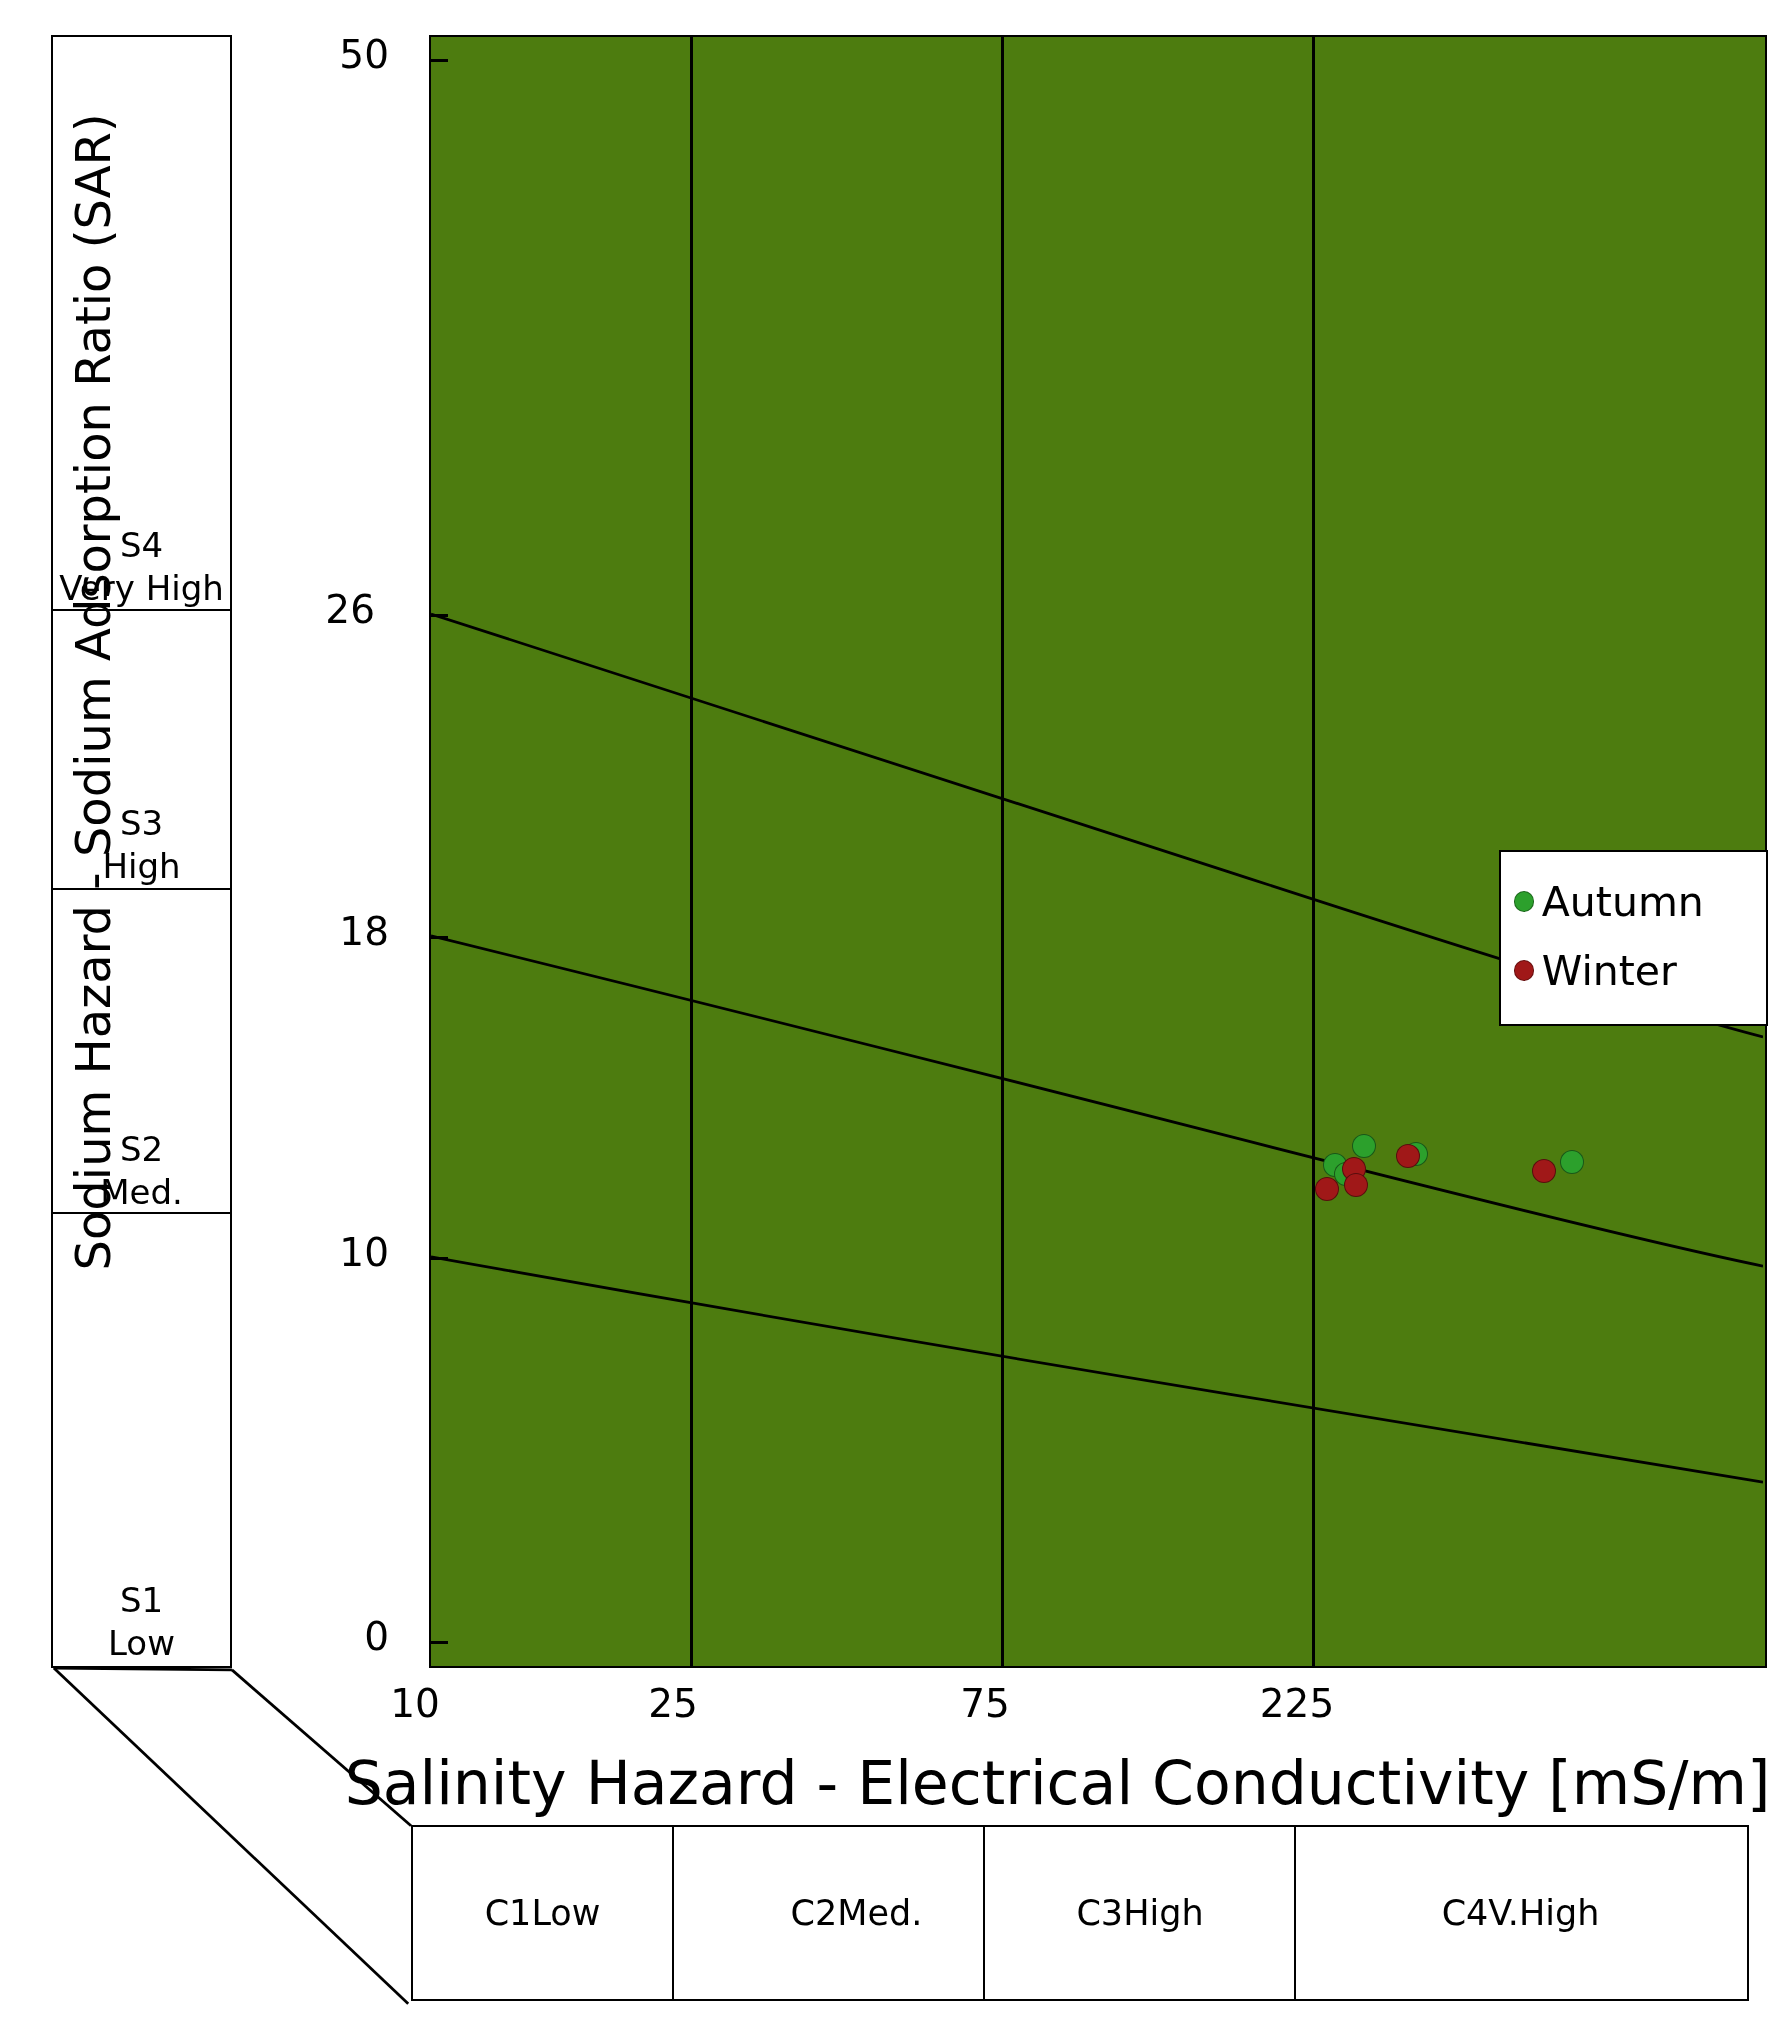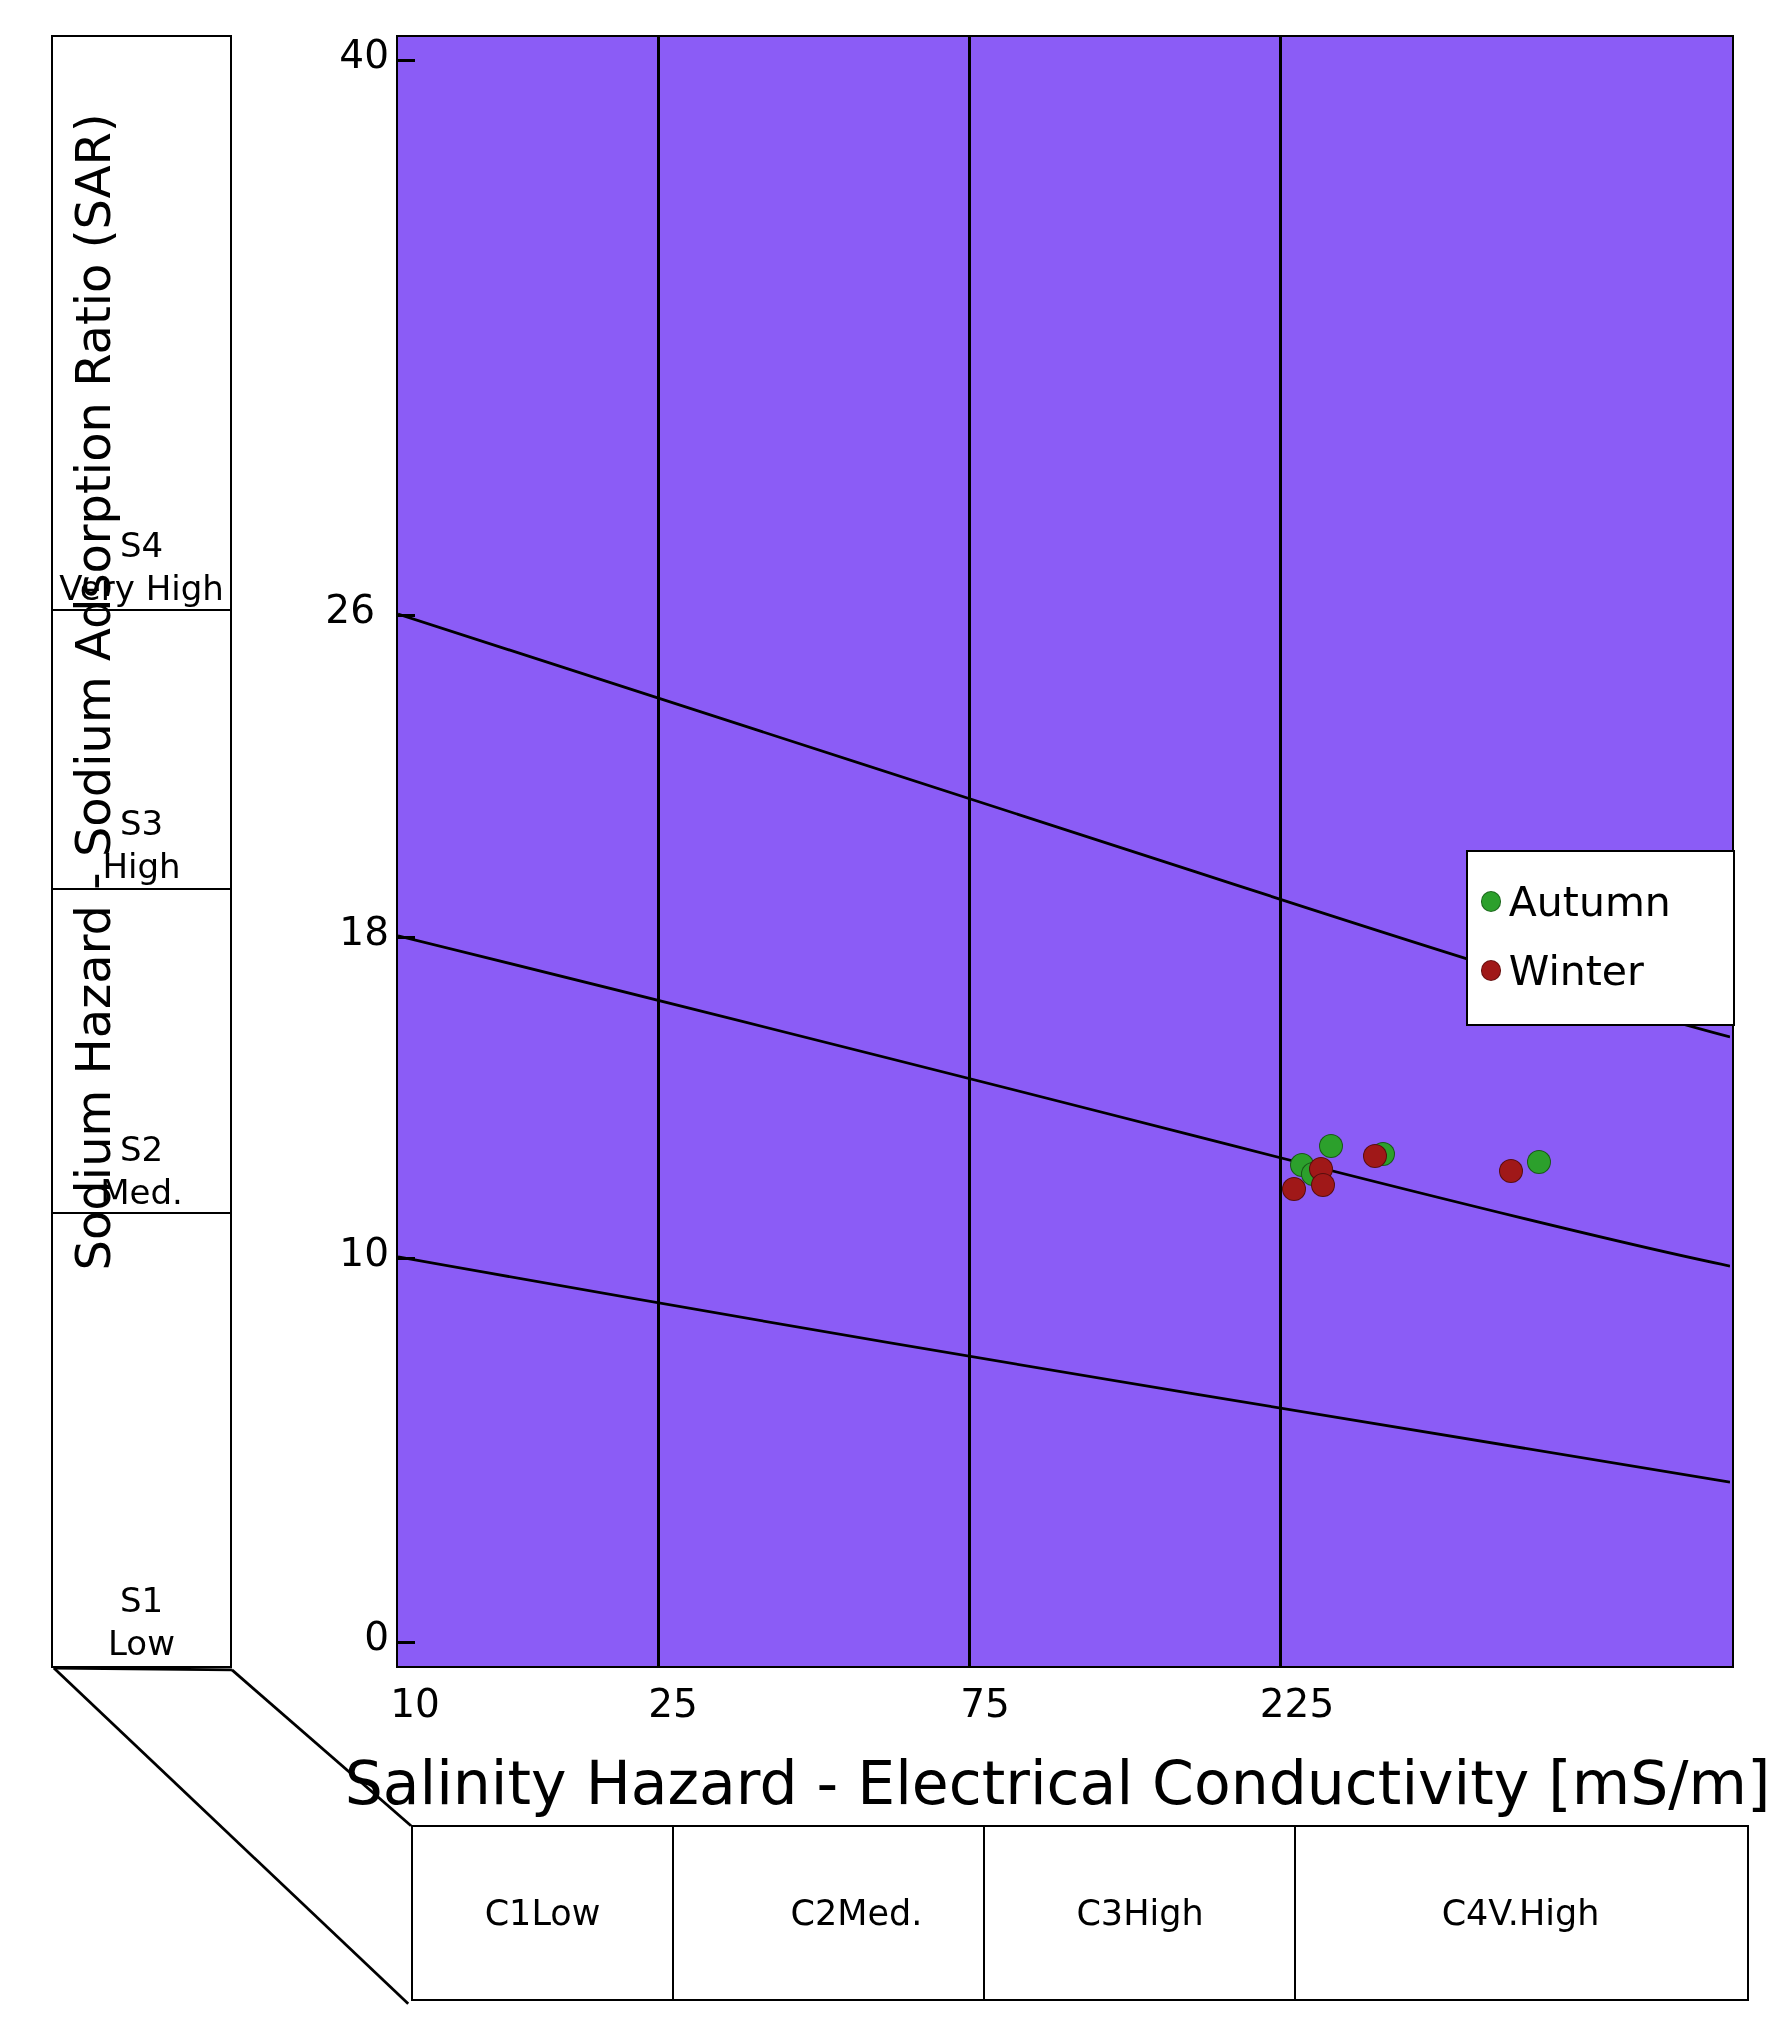--- a/index.html
+++ b/index.html
@@ -40,27 +40,27 @@
     font-size: 34px;
     line-height: 1.25;
     color: #000;
     text-align: center;
   }
   .s-cell.divider { border-top: 2.8px solid #000; }
 
   
   .plot-frame {
     position: absolute;
-    left: 396px;
+    left: 429px;
     top: 35px;
     width: 1338px;
     height: 1633px;
     border: 2.8px solid #000;
     box-sizing: border-box;
-    background: #8b5cf6;
+    background: #4d7c0f;
   }
   .vgrid {
     position: absolute;
     top: 0;
     bottom: 0;
     width: 2.8px;
     background: #000;
   }
 
   
@@ -205,21 +205,21 @@
       <span>Med.</span>
     </div>
     <div class="s-cell divider" style="top:1175px; height:452px;">
       <span>S1</span>
       <span>Low</span>
     </div>
   </div>
 
   <div class="y-axis-title">Sodium Hazard - Sodium Adsorption Ratio (SAR)</div>
 
-  <div class="ytick-label" style="left:278px; top:32px;">40</div>
+  <div class="ytick-label" style="left:278px; top:32px;">50</div>
   <div class="ytick-label" style="left:264px; top:587px;">26</div>
   <div class="ytick-label" style="left:278px; top:909px;">18</div>
   <div class="ytick-label" style="left:278px; top:1230px;">10</div>
   <div class="ytick-label" style="left:278px; top:1614px;">0</div>
 
   <div class="plot-frame">
 
     <div class="vgrid" style="left:259px;"></div>
     <div class="vgrid" style="left:570px;"></div>
     <div class="vgrid" style="left:881px;"></div>

